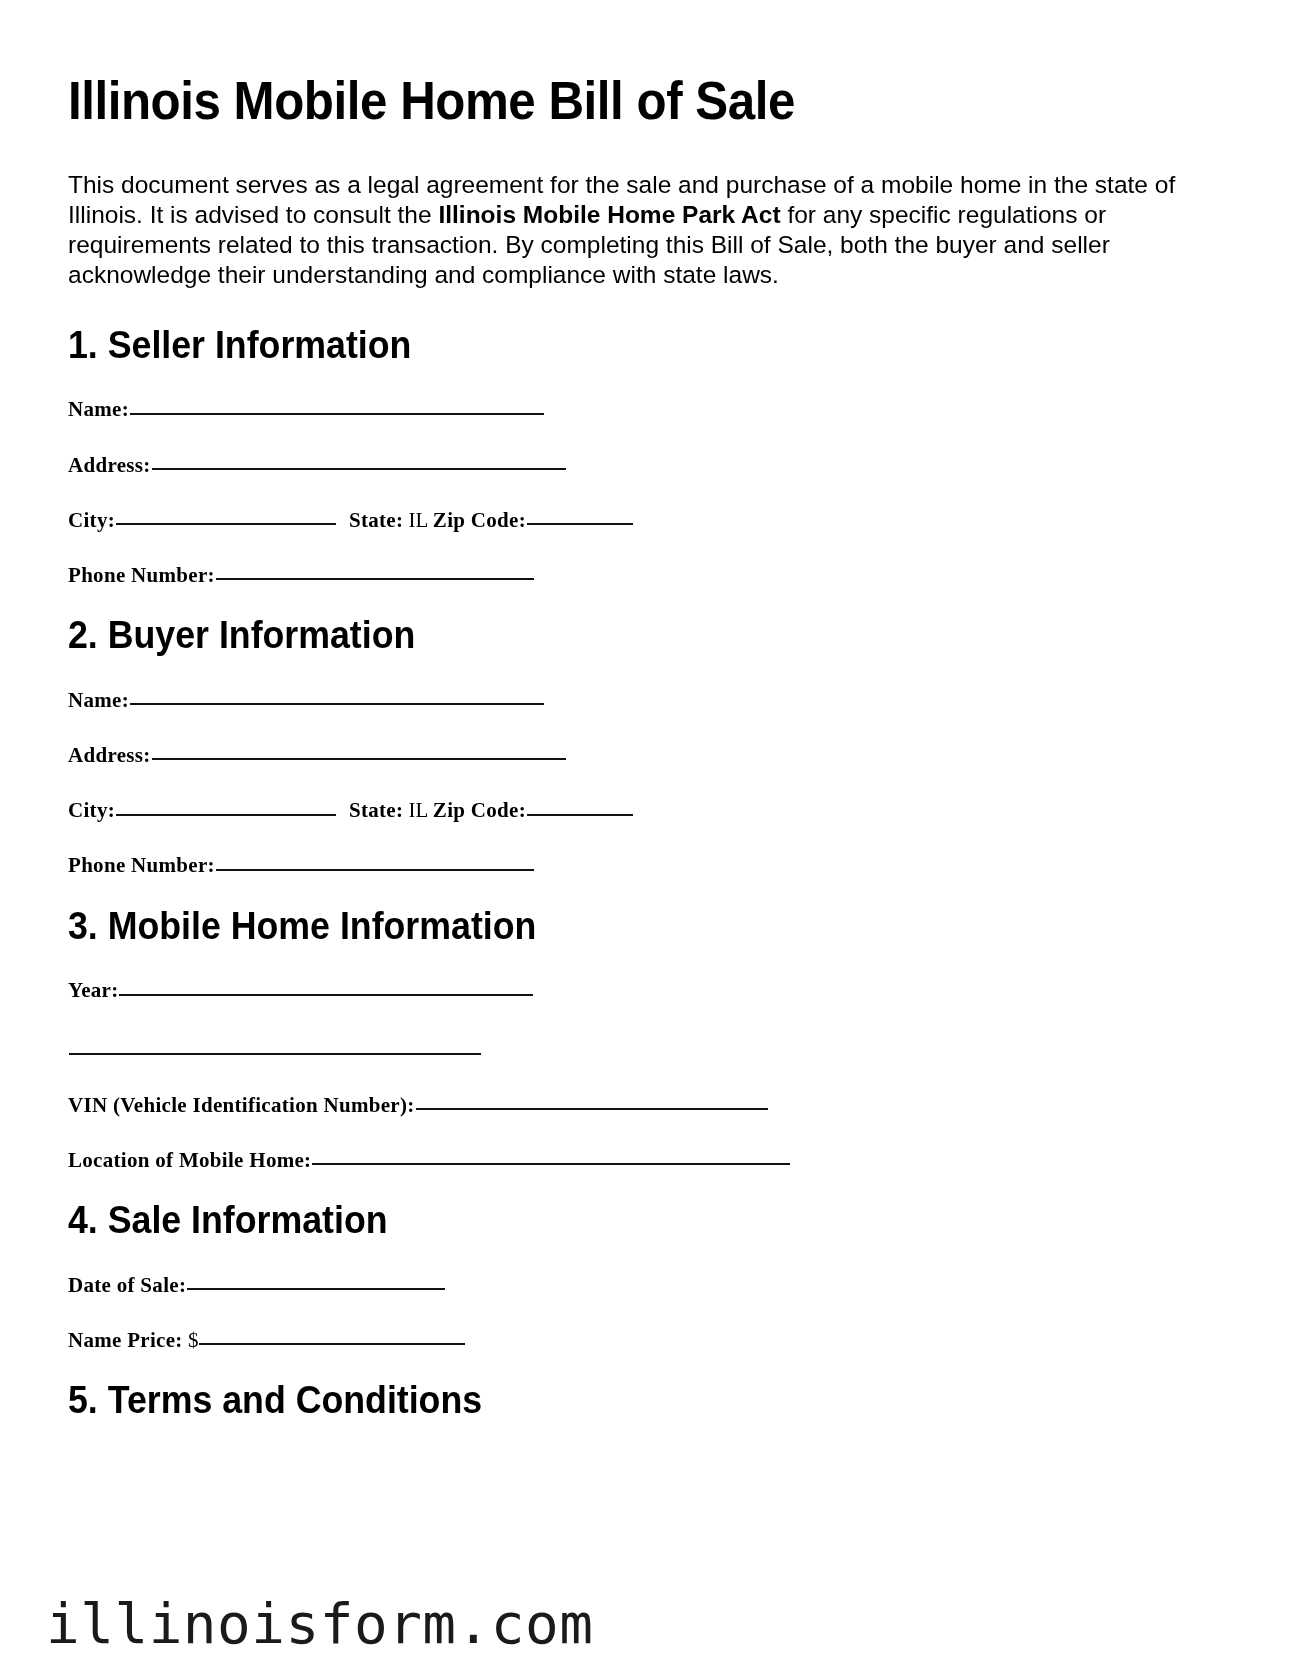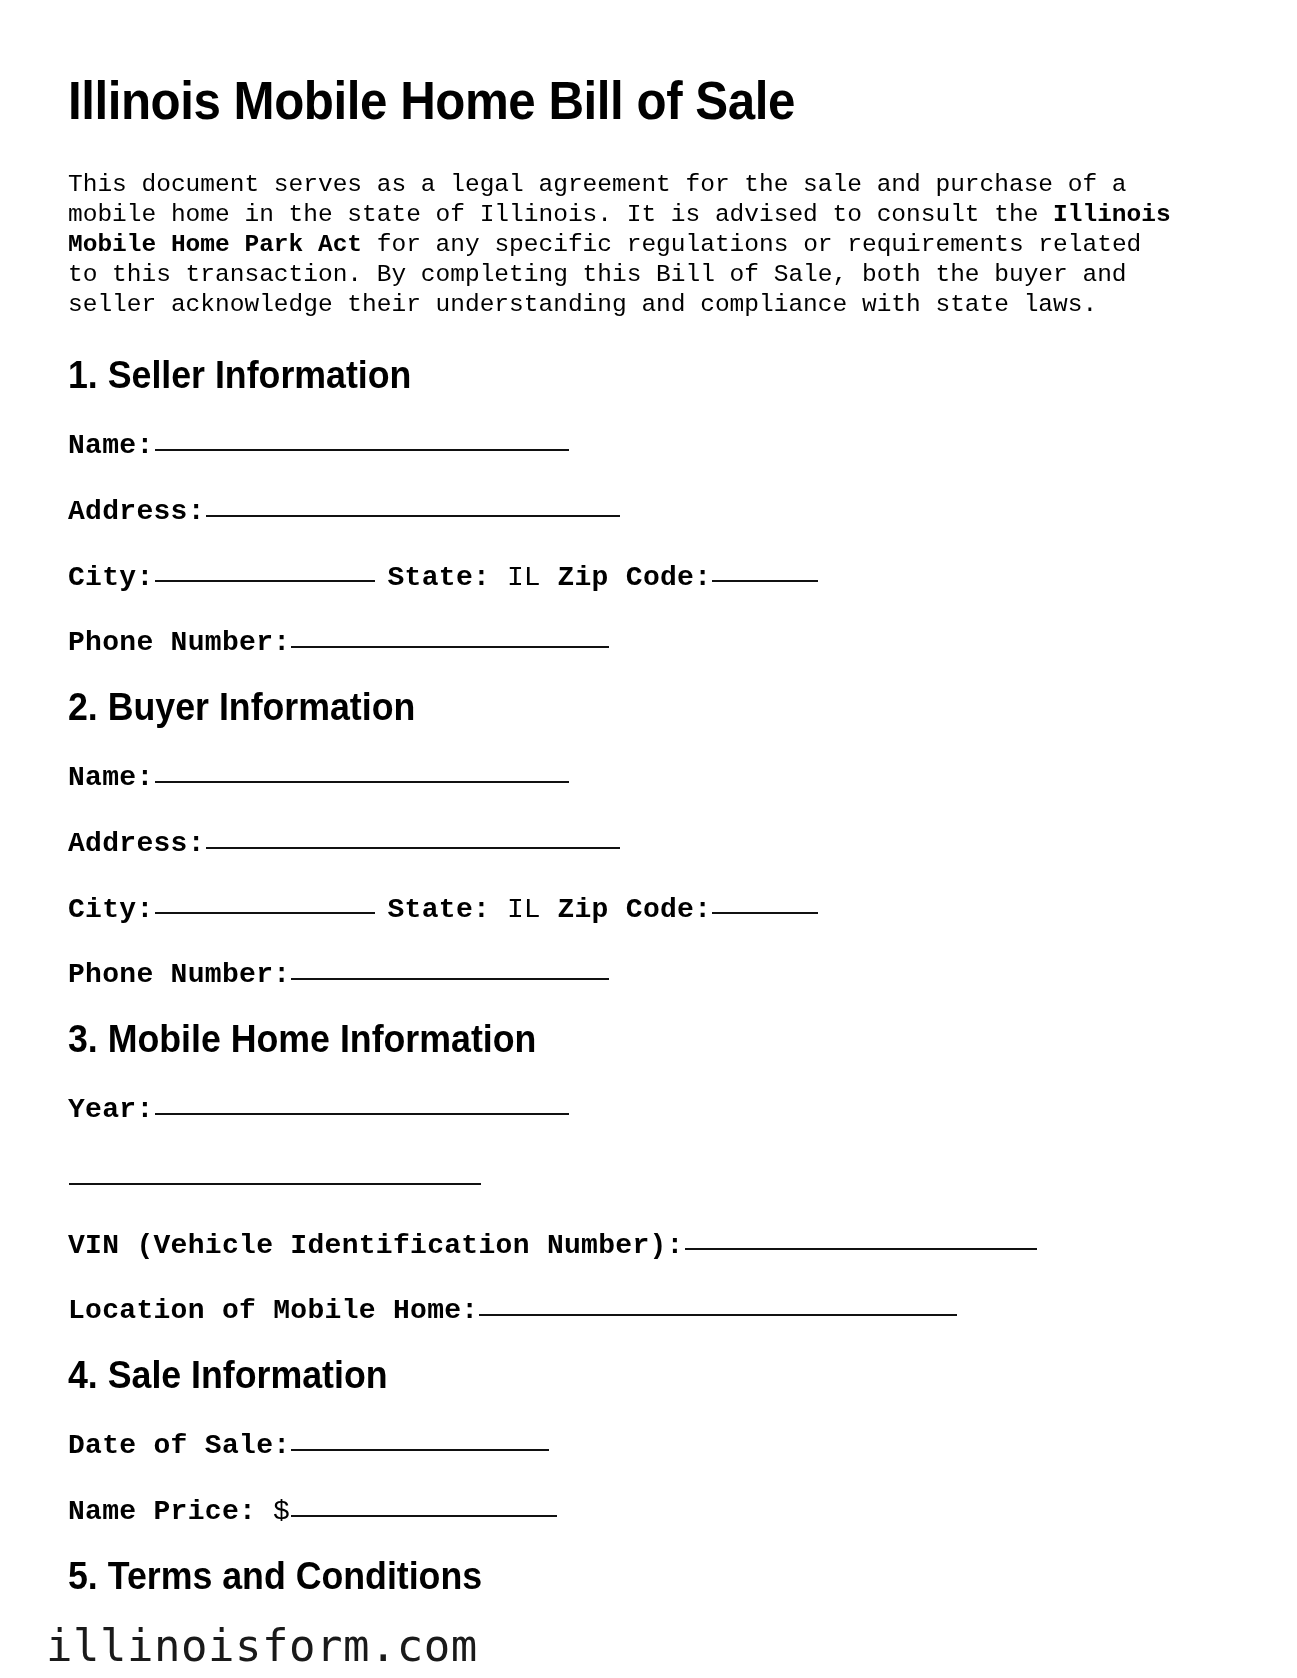--- a/index.html
+++ b/index.html
@@ -36,21 +36,21 @@
     letter-spacing: -0.5px;
     margin: 0 0 40px 0;
     padding: 0;
     transform: scaleX(0.93);
     transform-origin: left center;
     white-space: nowrap;
   }
 
   
   .intro {
-    font-family: Liberation Mono, monospace;
+    font-family: Liberation Sans, sans-serif;
     font-size: 24.5px;
     line-height: 1.22;
     margin: 18px 0 34px 0;
     max-width: 1112px;
     text-align: left;
   }
   .intro b {
     font-weight: bold;
   }
 
@@ -61,22 +61,22 @@
     font-size: 38px;
     line-height: 1.15;
     margin: 26px 0 26px 0;
     transform: scaleX(0.94);
     transform-origin: left center;
     white-space: nowrap;
   }
 
   
   .field-row {
-    font-family: Liberation Mono, monospace;
-    font-size: 28px;
+    font-family: Liberation Serif, serif;
+    font-size: 21px;
     line-height: 1.2;
     margin: 0 0 26px 0;
     white-space: nowrap;
     display: block;
   }
   .lbl {
     font-weight: bold;
     letter-spacing: 0.3px;
   }
   .plain {
@@ -106,23 +106,23 @@
     margin: 0 0 26px 0;
     padding-top: 4px;
   }
 
   .gap-state { display: inline-block; width: 12px; }
 
   
   .watermark {
     position: absolute;
     left: 46px;
-    bottom: 10px;
+    bottom: 26px;
     font-family: "DejaVu Sans Mono", "Liberation Mono", monospace;
-    font-size: 44px;
+    font-size: 56px;
     line-height: 1;
     color: #1a1a1a;
     letter-spacing: 0.5px;
     white-space: nowrap;
   }
 </style>
 </head>
 <body>
 
 <div class="page">

